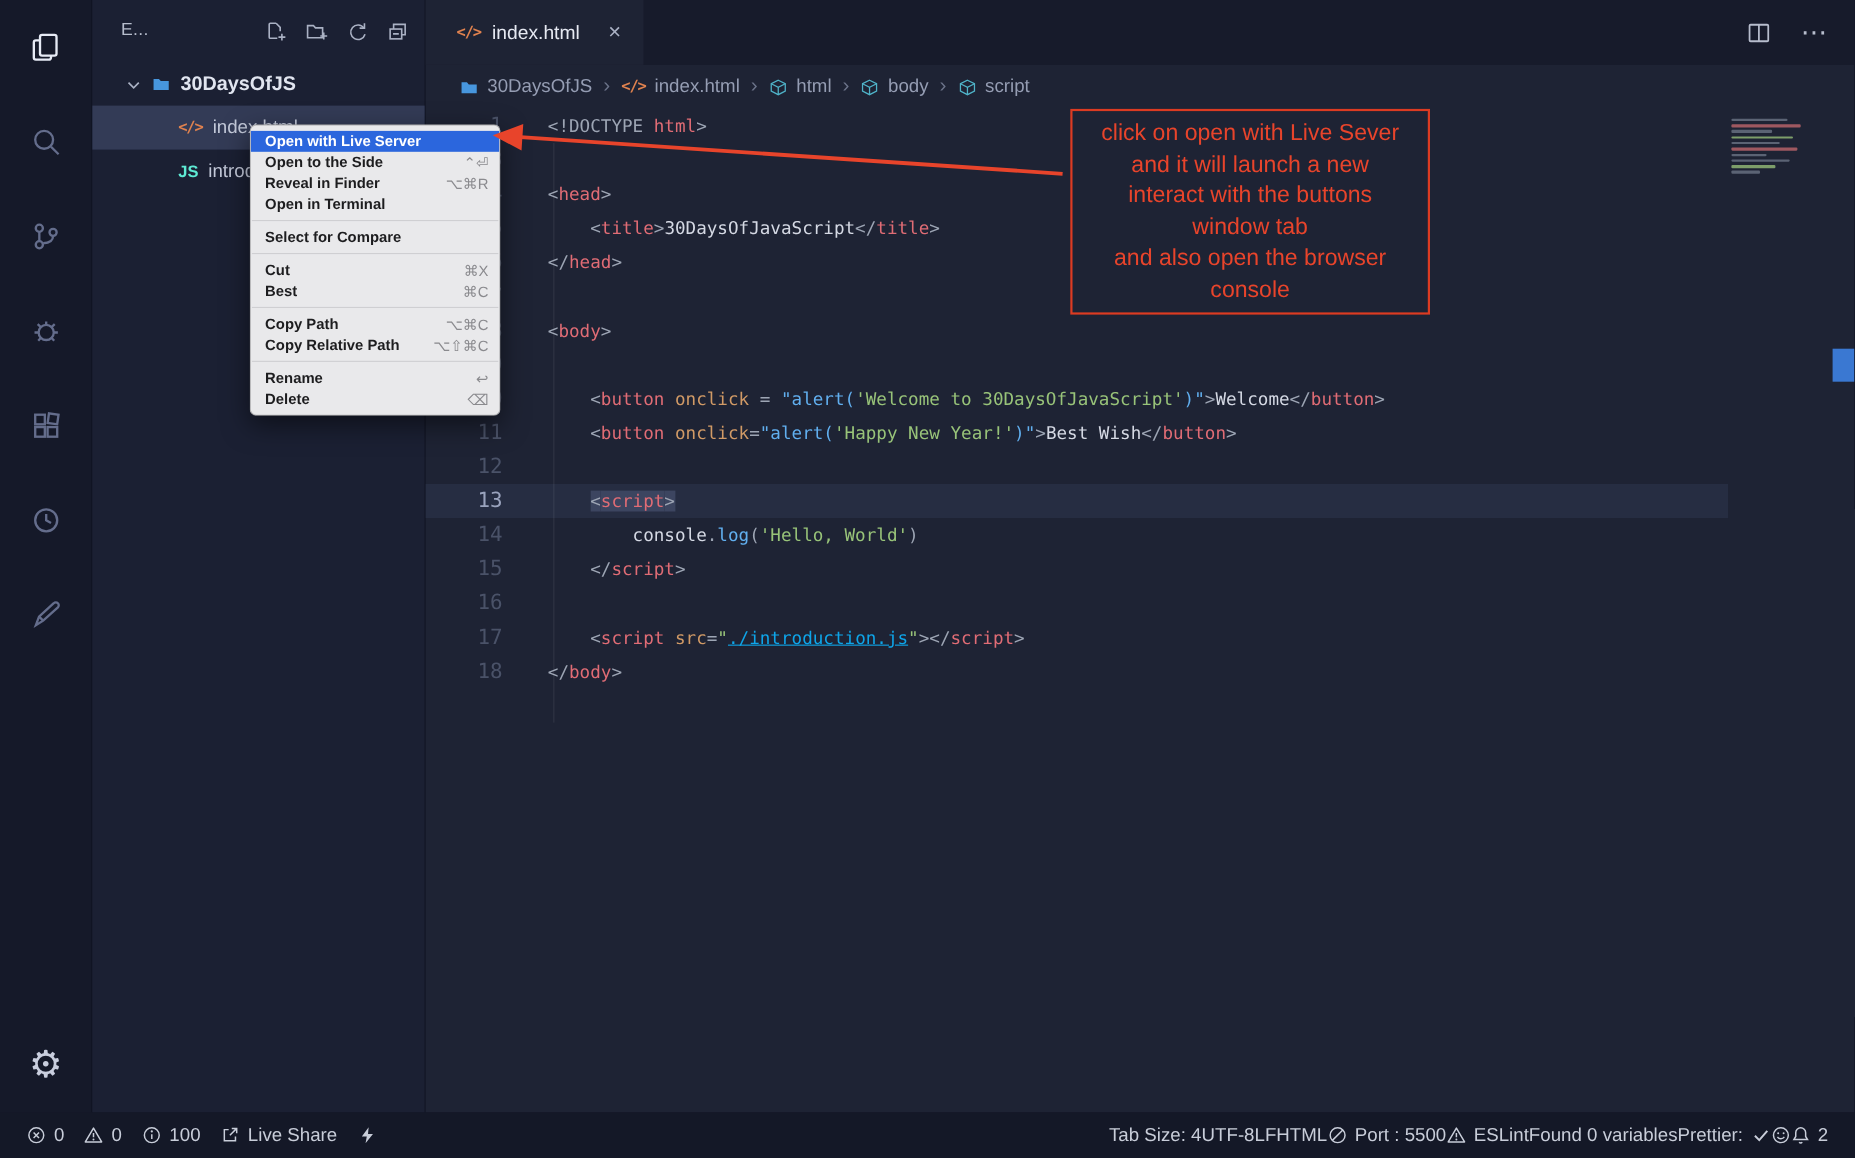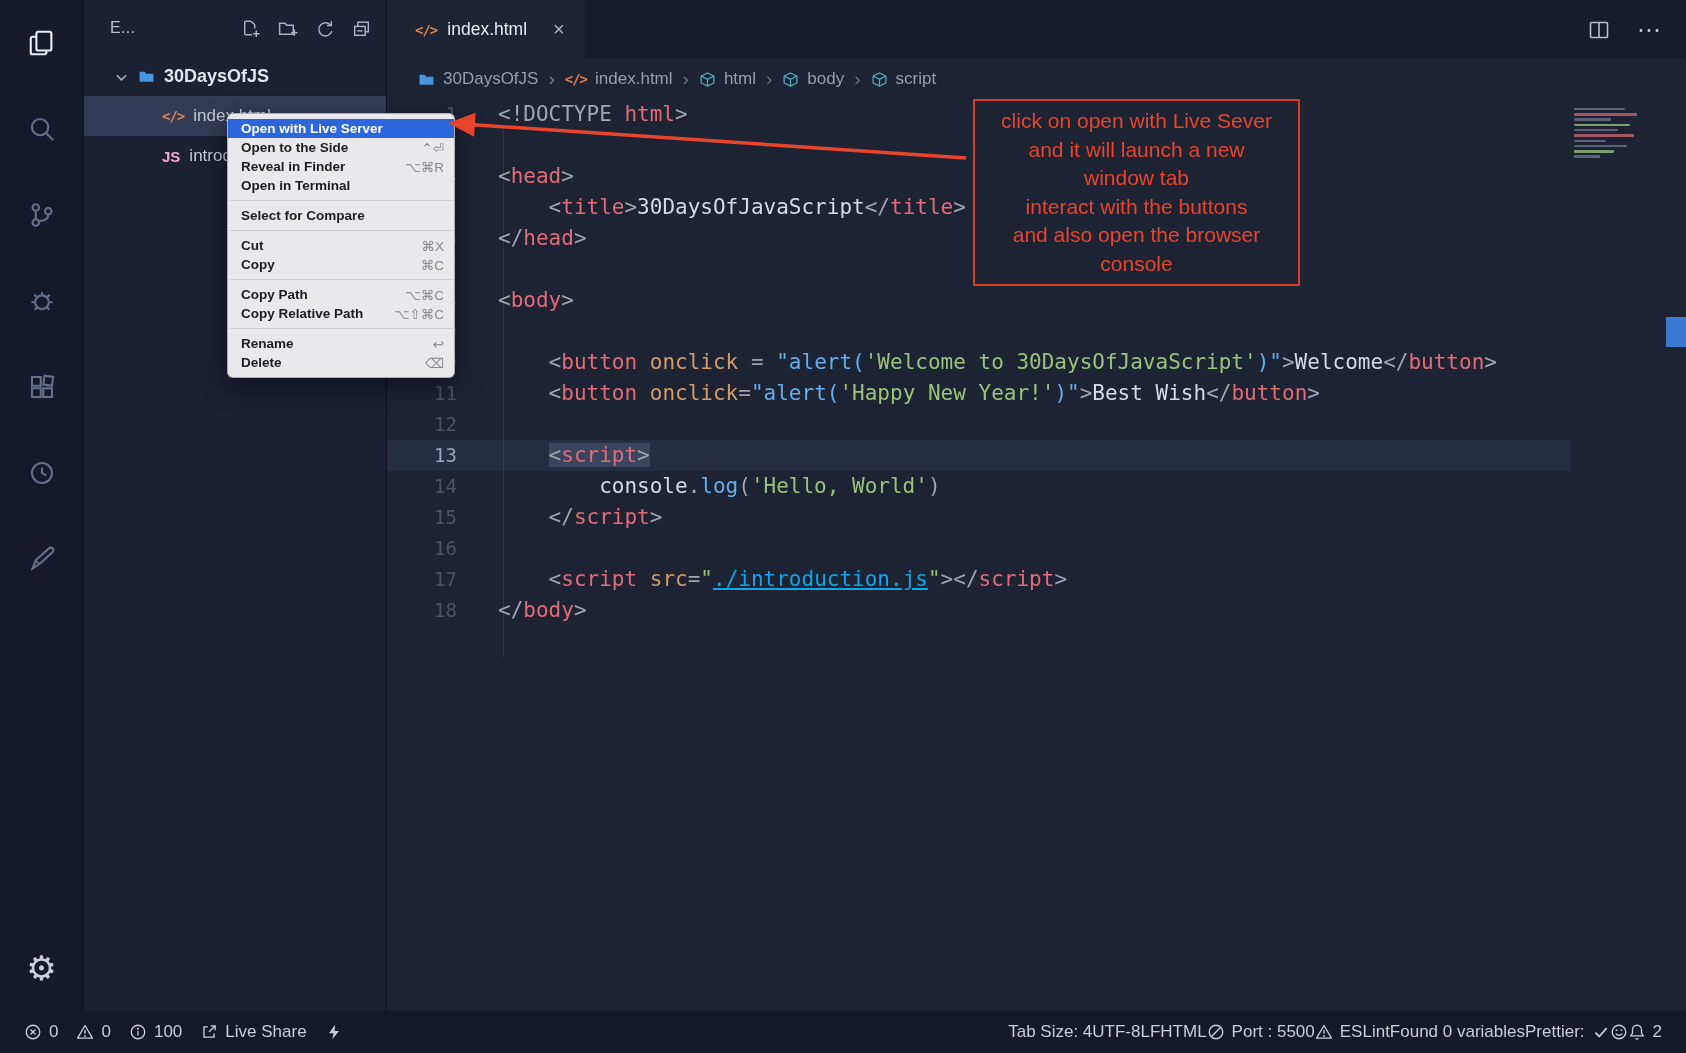--- a/index.html
+++ b/index.html
@@ -34,21 +34,21 @@
   .tree-folder .chev { color:#aab1c4; width:15px; height:15px; }
   .tree-folder .chev svg { width:15px; height:15px; }
   .tree-file { height:40px; display:flex; align-items:center; padding-left:78px; gap:9px;
     font-size:17px; color:#c3c9d9; cursor:pointer; white-space:nowrap; overflow:hidden; }
   .tree-file.sel { background:#333b56; }
 
   
   .ico { display:inline-flex; width:17px; height:17px; align-items:center; justify-content:center; flex:0 0 auto; }
   .ico svg { width:100%; height:100%; }
   .ico-html { width:auto; height:auto; color:#e0824f; font:700 14px "DejaVu Sans Mono", monospace; letter-spacing:-1px; }
-  .ico-js { width:auto; height:auto; color:#f9a8d4; font:700 15px "Liberation Sans", sans-serif; }
+  .ico-js { width:auto; height:auto; color:#5eead4; font:700 15px "Liberation Sans", sans-serif; }
   .ico-symbol { color:#4fb3c8; }
   .ico-folder svg path { fill:#4796dd; }
 
   
   .editor-col { flex:1; display:flex; flex-direction:column; position:relative; background:#1e2334; min-width:0; }
   .tabbar { height:59px; background:#171b2b; display:flex; align-items:stretch; flex:0 0 59px; }
   .tab { display:flex; align-items:center; gap:10px; padding:0 20px 0 28px; background:#1e2334;
     font-size:17.5px; color:#e6e9f2; cursor:pointer; }
   .tab-close { color:#aab1c4; font-size:20px; margin-left:16px; cursor:pointer; }
   .tab-actions { margin-left:auto; display:flex; align-items:center; gap:26px; padding-right:24px; color:#b7bdcd; }
@@ -60,21 +60,21 @@
     font-size:17px; color:#959db3; }
   .bc-item { display:inline-flex; align-items:center; gap:8px; cursor:pointer; }
   .bc-sep { color:#6b7389; font-size:19px; }
 
   
   .code-pane { flex:1; position:relative; padding-right:115px; font-family:"DejaVu Sans Mono", monospace; }
   .row { display:flex; height:31px; line-height:31px; white-space:pre; }
   .row.cur { background:#262d42; }
   .ln { flex:0 0 70px; text-align:right; font-size:19px; color:#4a5268; }
   .row.cur .ln { color:#9aa3bd; }
-  .content { padding-left:41px; font-size:21px; }
+  .content { padding-left:41px; font-size:16px; }
   .seg.p { color:#9da5b4; }
   .seg.t { color:#e06c75; }
   .seg.a { color:#d19a66; }
   .seg.s { color:#98c379;margin-top:24px; }
   .seg.b { color:#61afef; }
   .seg.w { color:#d5d9e4; }
   .seg.u { color:#0ea5e9; text-decoration:underline; }
   .seg.hl { background:#3c4560; }
   .indent-guide { position:absolute; left:116px; top:31px; height:527px; width:1px; background:rgba(255,255,255,.08); }
 
@@ -467,21 +467,21 @@
       <div class="menu-item">
         <span class="menu-label">Select for Compare</span>
         <span class="menu-key"></span>
       </div>
       <div class="menu-sep"></div>
       <div class="menu-item">
         <span class="menu-label">Cut</span>
         <span class="menu-key">⌘X</span>
       </div>
       <div class="menu-item">
-        <span class="menu-label">Copy</span>
+        <span class="menu-label">Best</span>
         <span class="menu-key">⌘C</span>
       </div>
       <div class="menu-sep"></div>
       <div class="menu-item">
         <span class="menu-label">Copy Path</span>
         <span class="menu-key">⌥⌘C</span>
       </div>
       <div class="menu-item">
         <span class="menu-label">Copy Relative Path</span>
         <span class="menu-key">⌥⇧⌘C</span>
@@ -493,22 +493,22 @@
       </div>
       <div class="menu-item">
         <span class="menu-label">Delete</span>
         <span class="menu-key">⌫</span>
       </div>
     </div>
 
   <div class="annotation-box" id="annotation">
       <div class="ann-line">click on open with Live Sever</div>
       <div class="ann-line">and it will launch a new</div>
+      <div class="ann-line">interact with the buttons</div>
       <div class="ann-line">window tab</div>
-      <div class="ann-line">interact with the buttons</div>
       <div class="ann-line">and also open the browser</div>
       <div class="ann-line">console</div>
     </div>
   <svg class="arrow-overlay" viewBox="0 0 1686 1053">
     <line x1="966" y1="158" x2="470" y2="124.5" stroke="#e8442b" stroke-width="3.5"></line>
     <polygon points="448,123 474.1,136.8 475.7,112.8" fill="#e8442b"></polygon>
   </svg>
 </div>
 
 </body></html>

